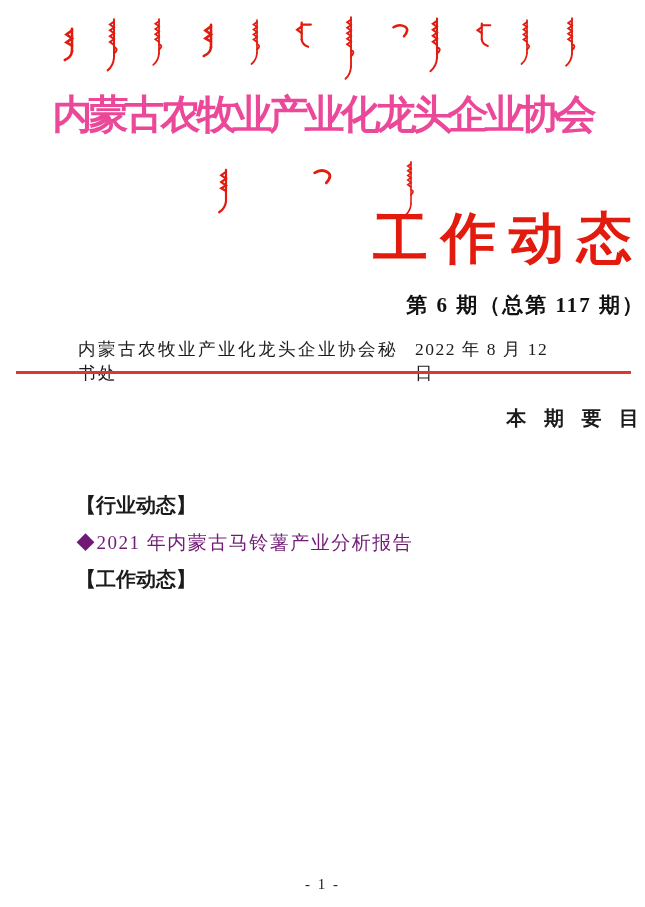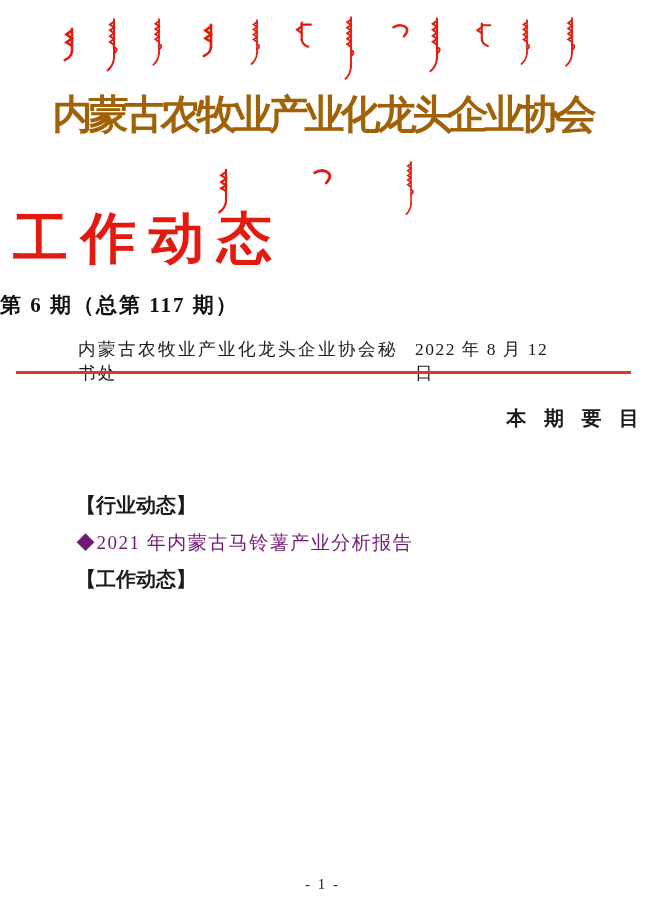--- a/index.html
+++ b/index.html
@@ -14,45 +14,45 @@
 
   
   .mg { position: absolute; color: #e31a0e; }
   .mg svg { display: block; width: 100%; height: 100%; }
 
   
   .org-title {
     position: absolute;
     top: 93px; left: 0; right: 0;
     text-align: center;
-    color: #a16207;
+    color: #ec4899;
     font-weight: bold;
     font-size: 40px;
     letter-spacing: -4px;
     line-height: 1.1;
     white-space: nowrap;
   }
   .big-title {
     position: absolute;
     top: 210px; left: 0; right: 0;
-    text-align: left;
+    text-align: right;
     color: #e31a0e;
     font-weight: bold;
     font-size: 55px;
     letter-spacing: 13px;
     text-indent: 13px;
     line-height: 1.05;
     white-space: nowrap;
   }
 
   
   .issue-line {
     position: absolute;
     top: 291px; left: 0; right: 0;
-    text-align: left;
+    text-align: right;
     color: #111111;
     font-weight: bold;
     font-size: 21px;
     letter-spacing: 2px;
   }
   .pub-row {
     position: absolute;
     top: 337px; left: 78px; right: 82px;
     display: flex;
     justify-content: space-between;

